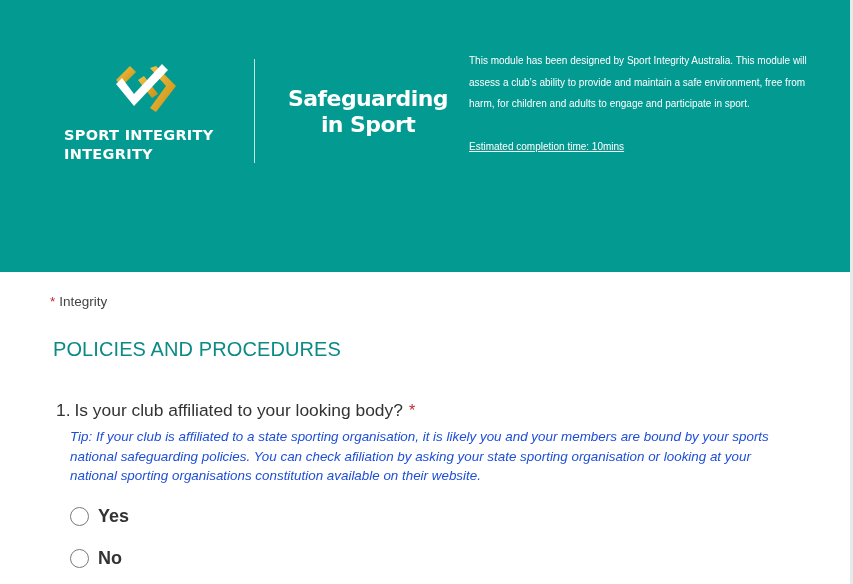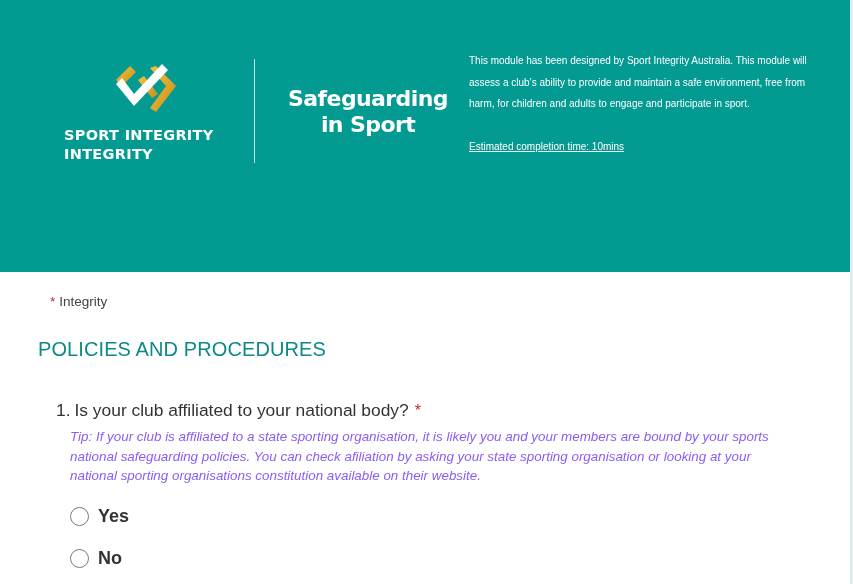--- a/index.html
+++ b/index.html
@@ -63,39 +63,39 @@
       color: #ffffff;
     }
     .banner-desc p + p { margin-top: 21.6px; text-decoration: underline; }
 
     .required-note {
       position: absolute; left: 50px; top: 294px;
       font-size: 13.5px; color: #444444;
     }
     .asterisk { color: #c4262e; margin-right: 4px; }
     .section-title {
-      position: absolute; left: 38px; top: 338px;
+      position: absolute; left: 53px; top: 338px;
       font-size: 20px; color: #0c8a86;
       letter-spacing: 0.1px;
     }
     .question {
       position: absolute; left: 56px; top: 400px;
       width: 760px;
     }
     .q-title {
       font-size: 17.4px; color: #333333;
       display: flex; align-items: baseline;
     }
     .q-num { margin-right: 4px; }
     .q-req { color: #c4262e; margin-left: 6px; font-size: 16px; }
     .q-tip {
       margin-left: 14px; margin-top: 6px;
       font-style: italic;
       font-size: 13.4px; line-height: 19.5px;
-      color: #8b5cf6;
+      color: #1d4ed8;
       width: 730px;
     }
     .options {
       position: absolute; left: 70px; top: 506px;
     }
     .option {
       display: flex; align-items: center;
       height: 20px; margin-bottom: 22px;
       cursor: pointer;
     }
@@ -155,21 +155,21 @@
 
   <div class="required-note">
     <span class="asterisk">*</span><span>Integrity</span>
   </div>
 
   <h2 class="section-title" style="font-weight:normal;">POLICIES AND PROCEDURES</h2>
 
   <div class="question">
     <div class="q-title">
       <span class="q-num">1.</span>
-      <span>Is your club affiliated to your national body?</span>
+      <span>Is your club affiliated to your looking body?</span>
       <span class="q-req">*</span>
     </div>
     <div class="q-tip">Tip: If your club is affiliated to a state sporting organisation, it is likely you and your members are bound by your sports national safeguarding policies. You can check afiliation by asking your state sporting organisation or looking at your national sporting organisations constitution available on their website.</div>
   </div>
 
   <div class="options">
     <label class="option">
       <span class="radio"></span>
       <span class="option-label">Yes</span>
     </label>

